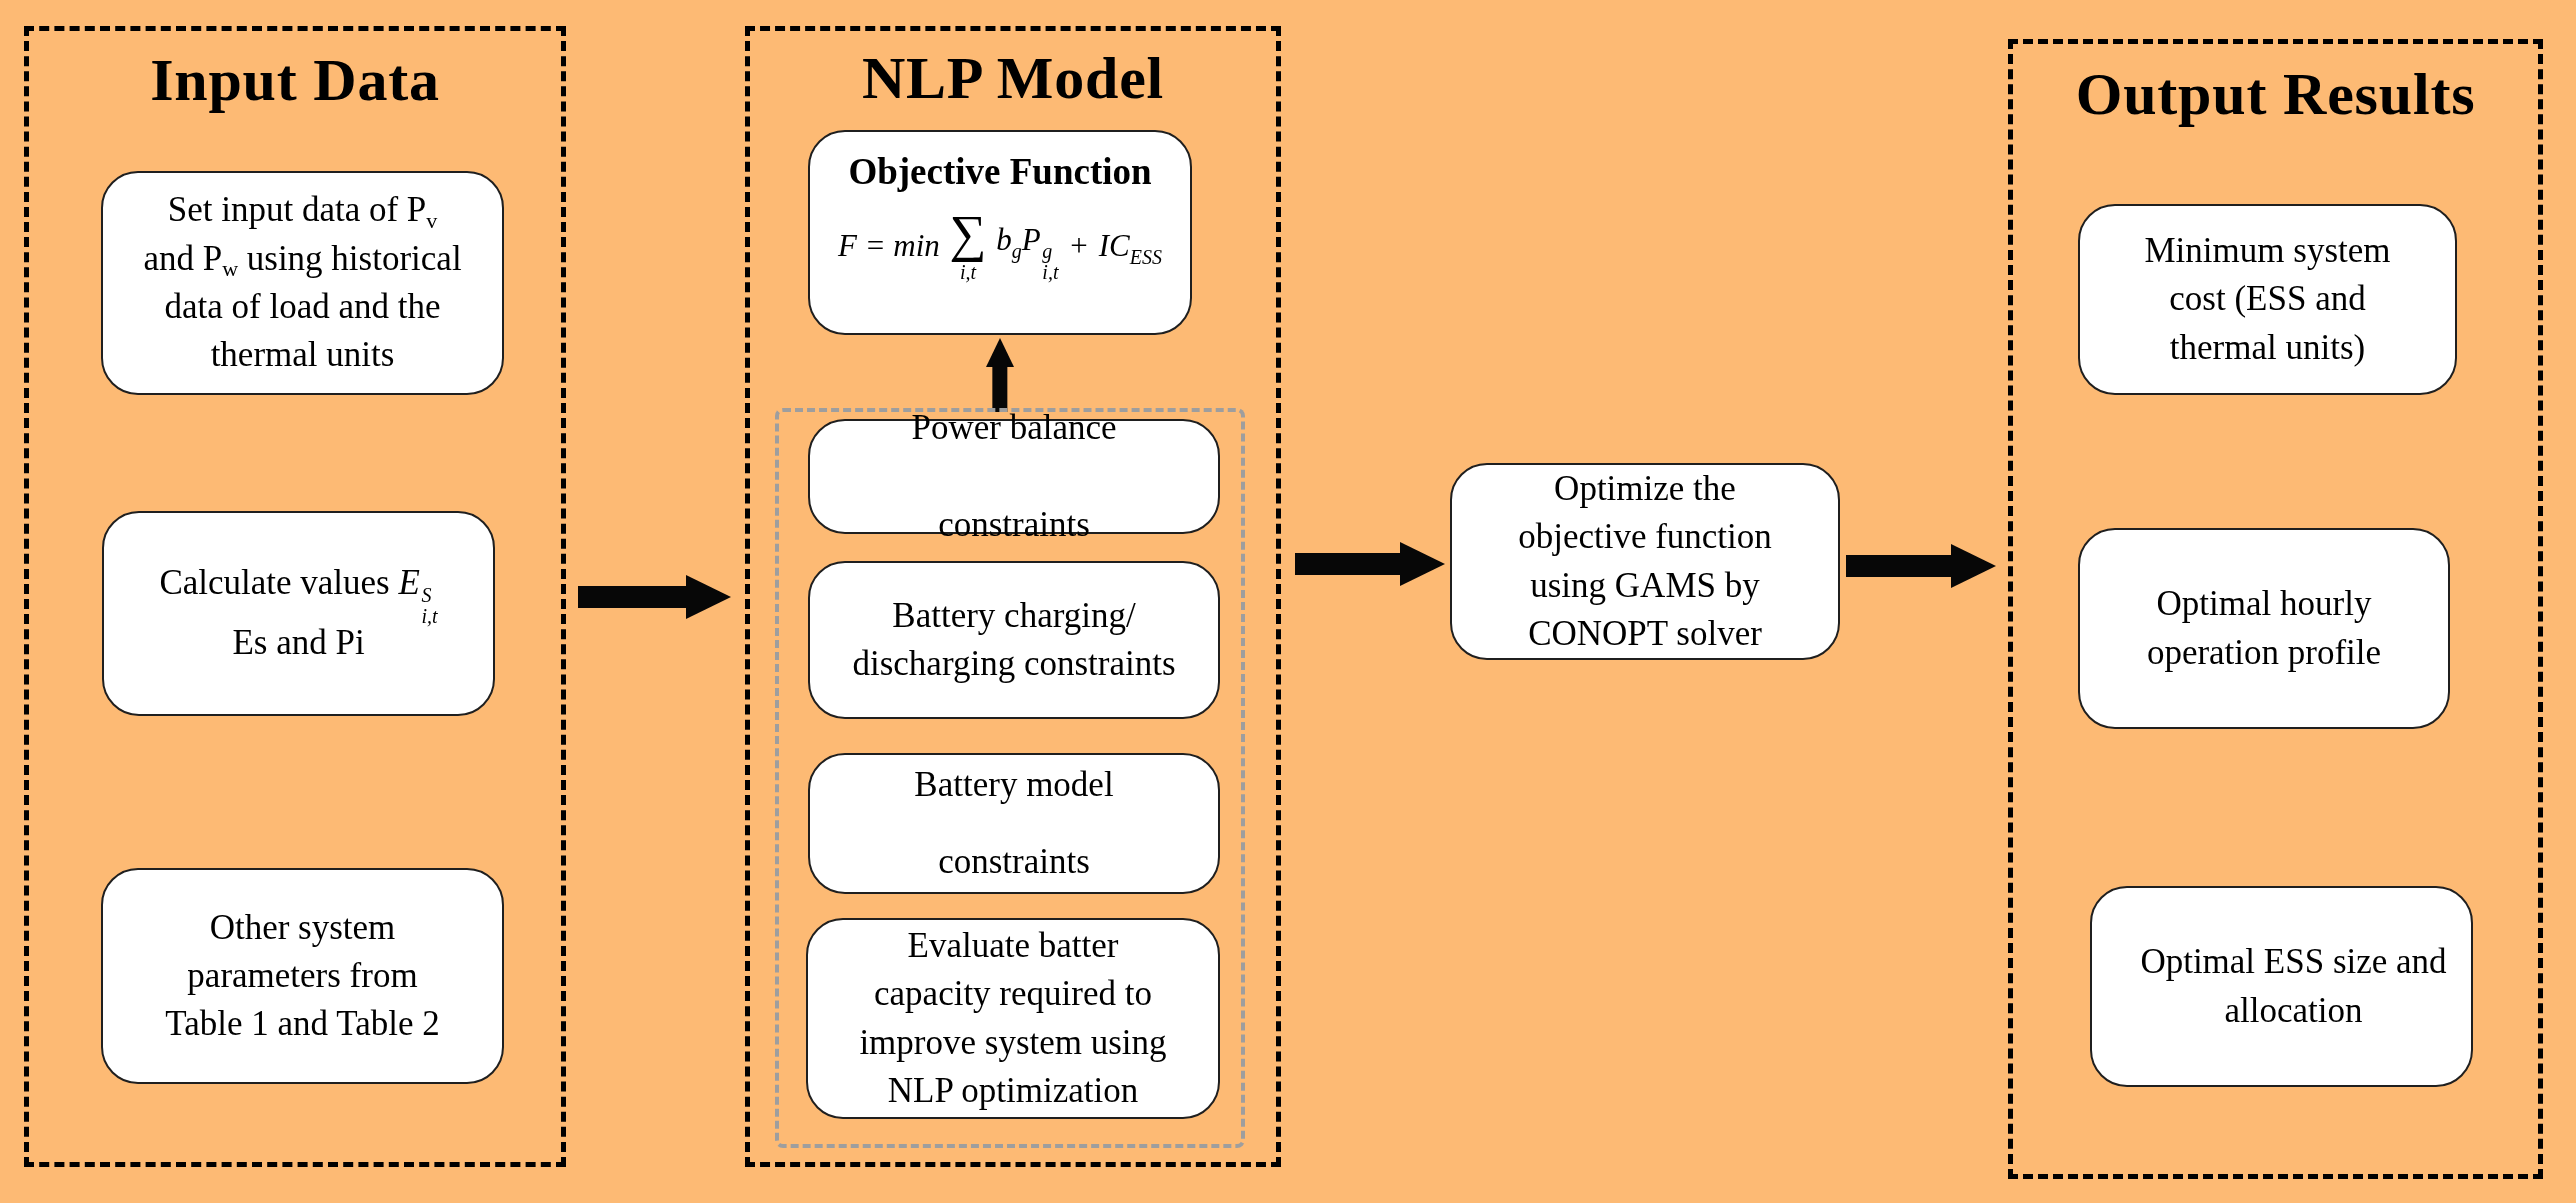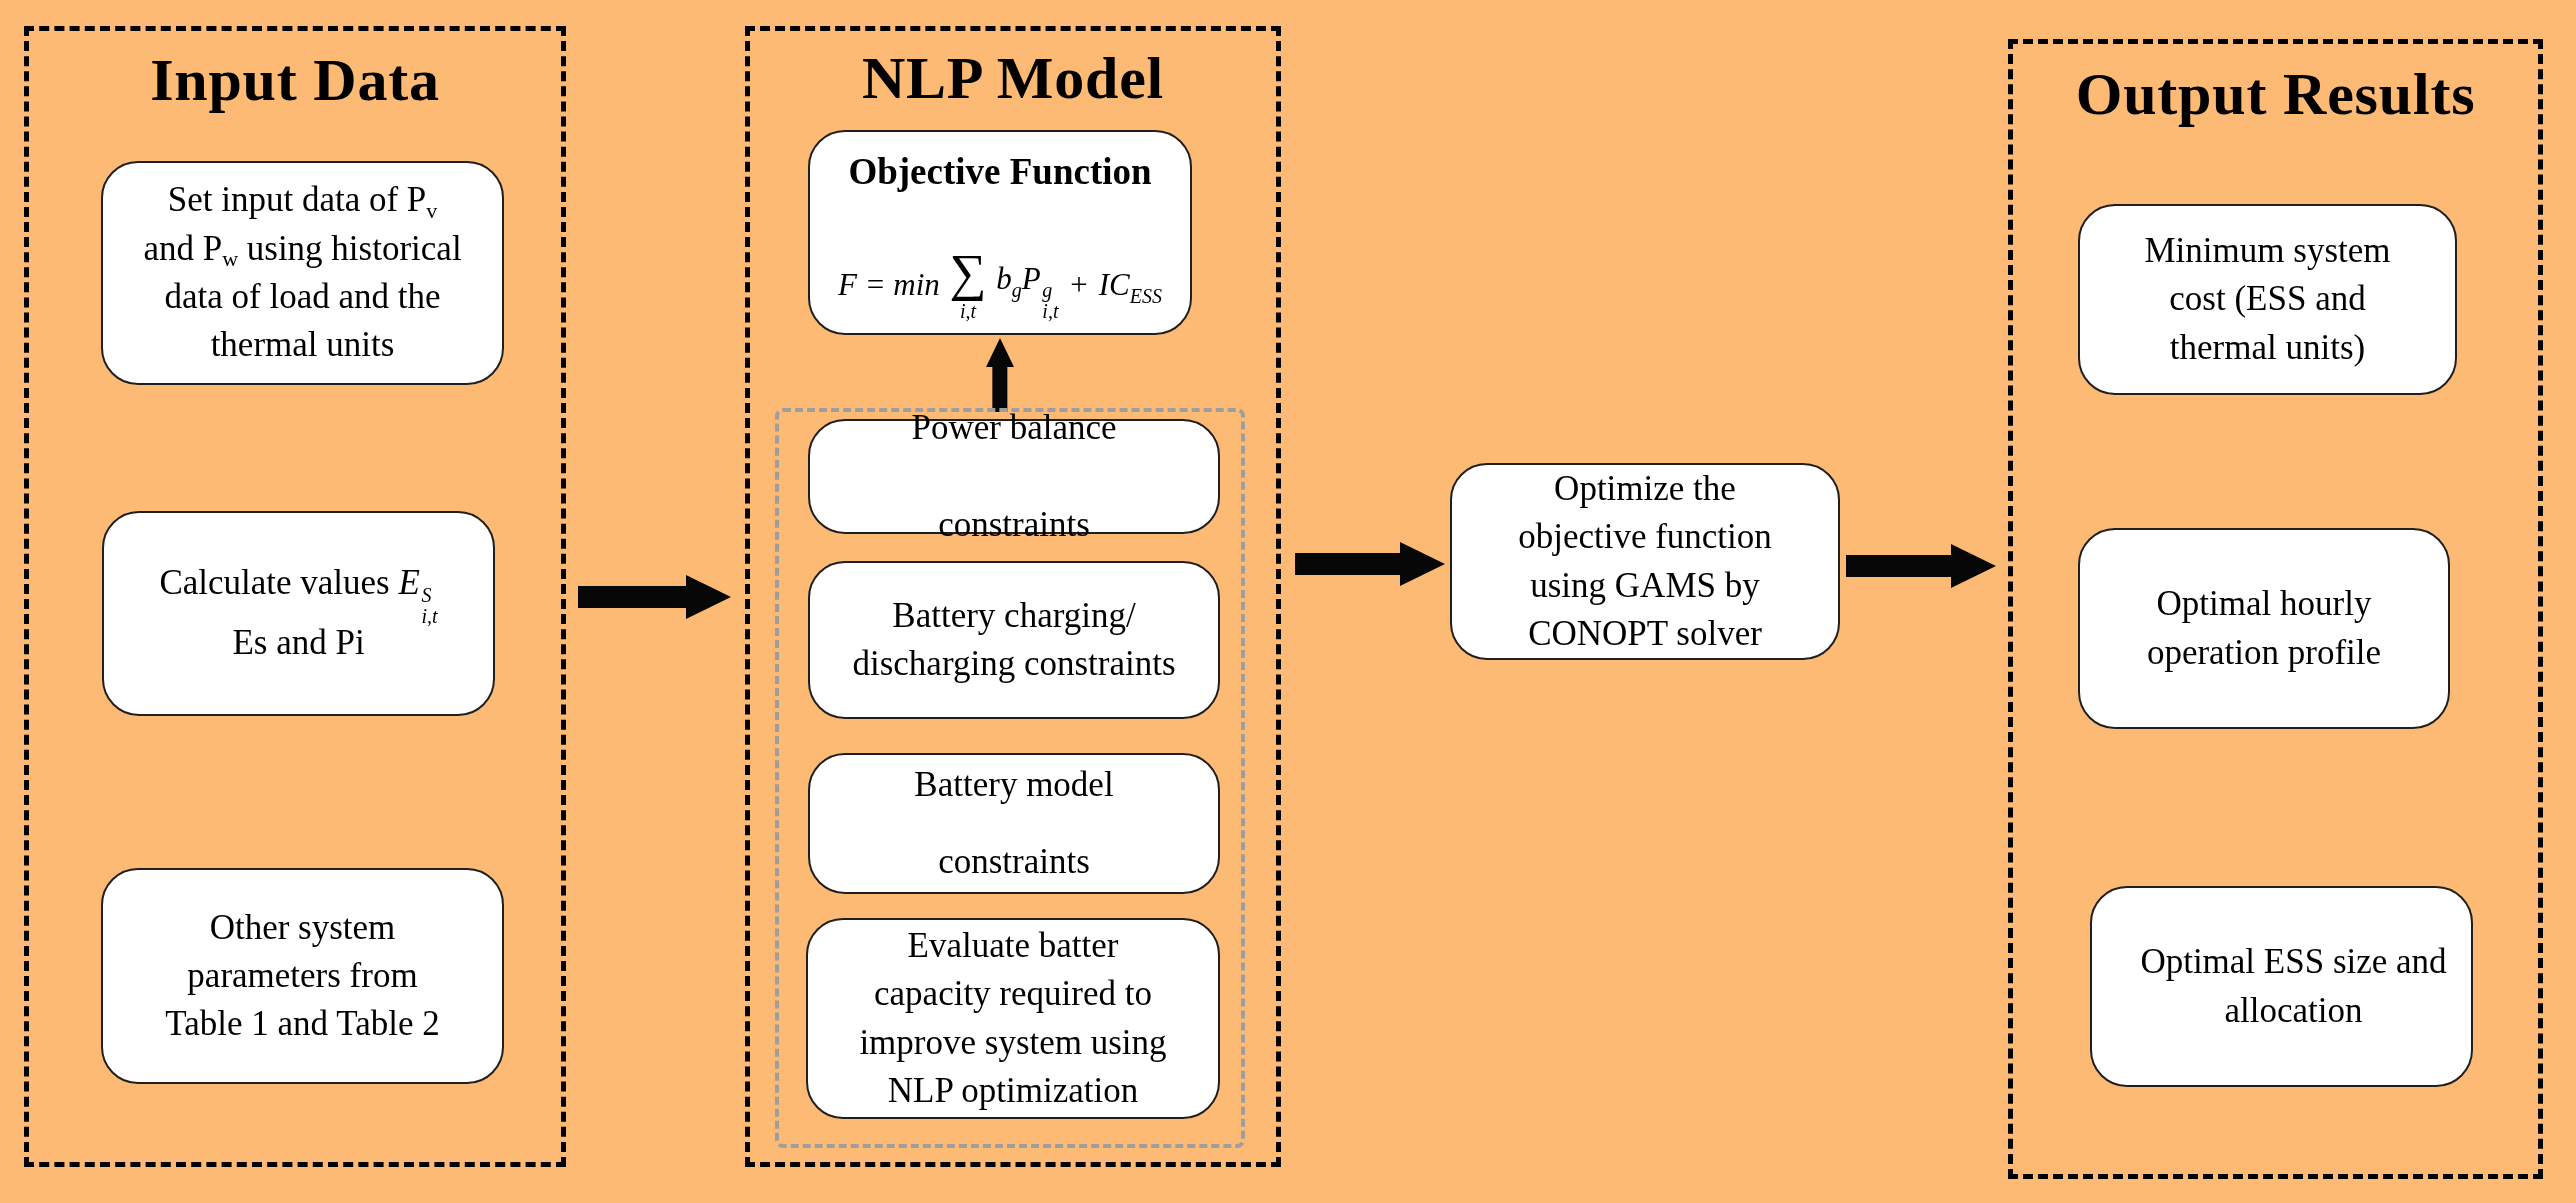--- a/index.html
+++ b/index.html
@@ -52,21 +52,21 @@
     flex-direction: column;
     align-items: center;
     justify-content: center;
     text-align: center;
     font-size: 35px;
     line-height: 1.38;
   }
   .rbox .line { display: block; white-space: nowrap; }
 
   
-  #box-in-1 { left: 101px; top: 161px;  width: 403px; height: 224px; }
+  #box-in-1 { left: 101px; top: 171px;  width: 403px; height: 224px; }
   #box-in-2 { left: 102px; top: 511px;  width: 393px; height: 205px; }
   #box-in-3 { left: 101px; top: 868px; width: 403px; height: 216px; align-items: center; }
 
   
   #box-objective { left: 808px; top: 130px; width: 384px; height: 205px; justify-content: flex-start; padding-top: 19.3px; }
   #box-c1 { left: 808px; top: 419px;  width: 412px; height: 115px; gap: 48px; }
   #box-c2 { left: 808px; top: 561px;  width: 412px; height: 158px; }
   #box-c3 { left: 808px; top: 753px;  width: 412px; height: 141px; gap: 28px; }
   #box-c4 { left: 806px; top: 918px; width: 414px; height: 201px; }
 
@@ -93,21 +93,20 @@
     margin-bottom: 17.7px;
     white-space: nowrap;
   }
   .formula {
     display: flex;
     align-items: center;
     font-style: italic;
     font-size: 31px;
     gap: 9.7px;
     white-space: nowrap;
-    margin-top: 39px;
   }
   .sigma-stack {
     display: inline-flex;
     flex-direction: column;
     align-items: center;
   }
   .sigma {
     font-style: normal;
     font-size: 52px;
     line-height: 0.85;

